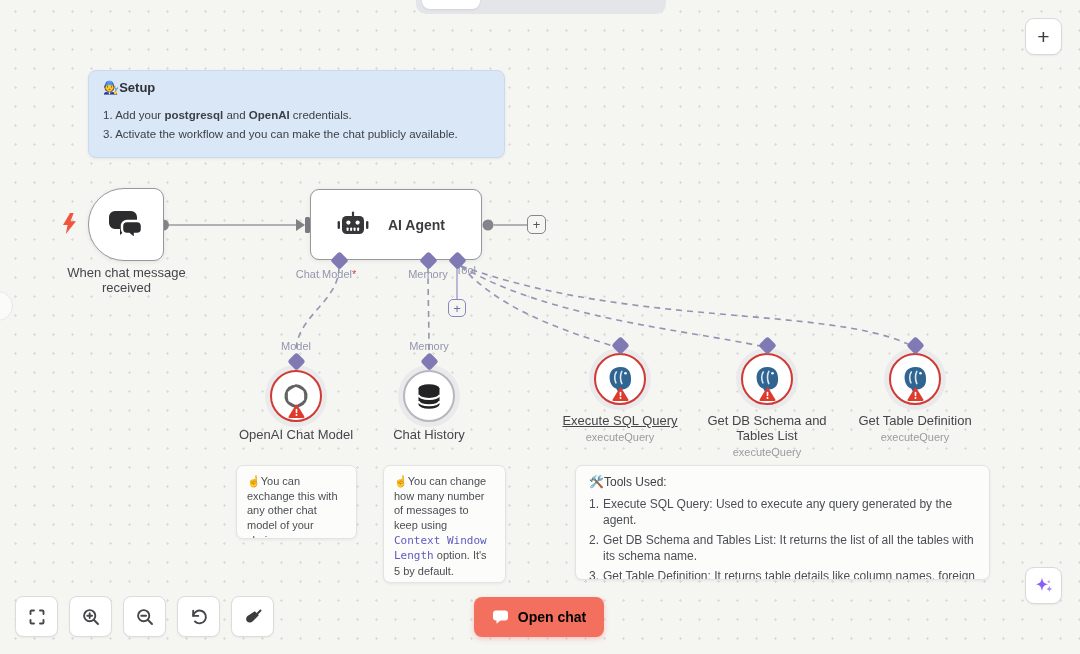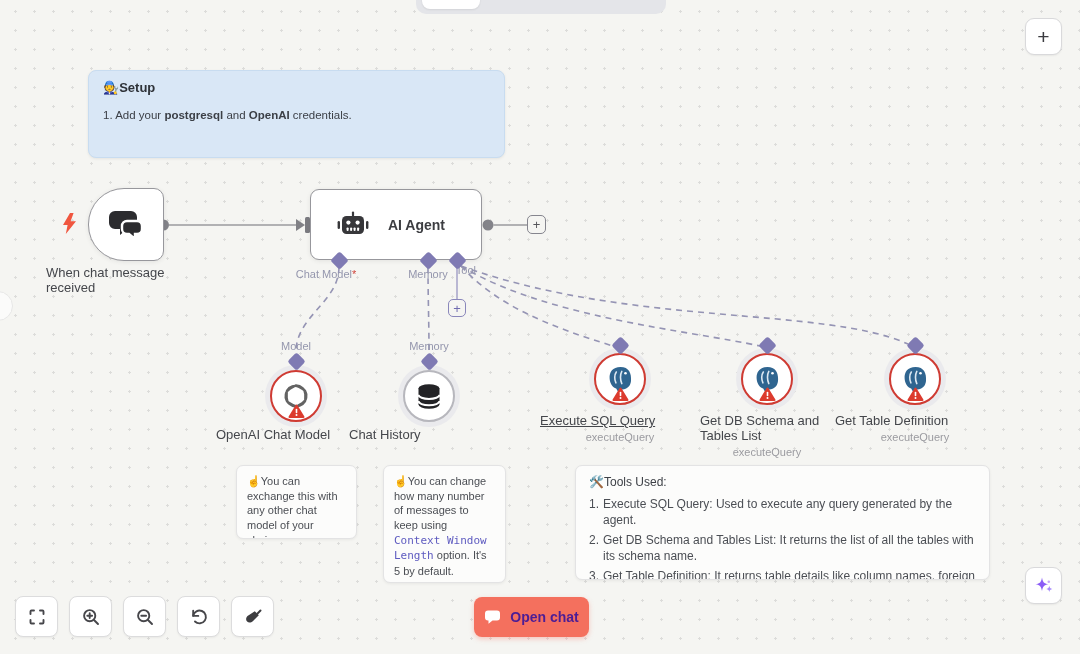--- a/index.html
+++ b/index.html
@@ -42,21 +42,21 @@
 
   
   .node-box { position:absolute; background:#ffffff; border:1.7px solid #97979c;
     box-shadow:0 1px 4px rgba(70,70,70,.10); z-index:3; }
   .trigger-node { left:88px; top:188px; width:76px; height:73px;
     border-radius:36px 10px 10px 36px; display:flex; align-items:center; justify-content:center; }
   .agent-node { left:310px; top:189px; width:172px; height:71px; border-radius:9px;
     display:flex; align-items:center; padding-left:24px; gap:17px; }
   .agent-node .ttl { font-size:14px; color:#3c3d41; font-weight:bold; }
 
-  .node-label { position:absolute; font-size:13px; color:#44464b; z-index:3; line-height:1.15; }
+  .node-label { position:absolute; text-align:center; font-size:13px; color:#44464b; z-index:3; line-height:1.15; }
   .node-sub { position:absolute; text-align:center; font-size:11px; color:#9b9ba0; z-index:3; }
 
   .diamond { position:absolute; width:13px; height:13px; background:#7f7ab3; border-radius:2.5px;
     transform:rotate(45deg); z-index:4; }
   .port-label { position:absolute; font-size:11px; color:#9496ad; text-align:center; z-index:3; white-space:nowrap; }
   .req { color:#d0443c; }
 
   .plus-box { position:absolute; background:#f5f5f2; border:1.6px solid #85858e; border-radius:5px;
     display:flex; align-items:center; justify-content:center; font-size:13px; color:#55555a; z-index:4; }
   .plus-box.purple { border-color:#8a87bb; color:#6f6bb0; }
@@ -69,23 +69,23 @@
   .warn { position:absolute; z-index:4; }
 
   
   .tool-btn { position:absolute; top:596px; width:43px; height:41px; background:#ffffff;
     border:1px solid #dcdcdd; border-radius:8px; display:flex; align-items:center; justify-content:center;
     box-shadow:0 1px 2px rgba(0,0,0,.05); z-index:5; cursor:pointer; }
   .sq-btn { position:absolute; width:37px; height:37px; background:#ffffff; border:1px solid #d9d9db;
     border-radius:9px; display:flex; align-items:center; justify-content:center;
     box-shadow:0 1px 2px rgba(0,0,0,.06); z-index:5; cursor:pointer; }
 
-  .chat-btn { position:absolute; left:474px; top:597px; width:115px; height:40px;
+  .chat-btn { position:absolute; left:474px; top:597px; width:130px; height:40px;
     background:#f4705e; border-radius:8px; display:flex; align-items:center; justify-content:center;
-    gap:9px; color:#4c1d95; font-size:14px; font-weight:bold; z-index:5; cursor:pointer;
+    gap:9px; color:#000000; font-size:14px; font-weight:bold; z-index:5; cursor:pointer;
     box-shadow:0 2px 5px rgba(244,112,94,.35); }
 
   .edge-half { position:absolute; left:-17px; top:291px; width:30px; height:30px; border-radius:50%;
     background:#fdfdfd; border:1px solid #e3e3e3; z-index:4; opacity:.8; }
 </style>
 </head>
 <body>
 
 <div class="canvas">
 
@@ -112,20 +112,21 @@
 
   <div class="tabbar">
     <div class="tab active">Editor</div>
     <div class="tab">Executions</div>
     <div class="tab">Evaluations</div>
   </div>
 
   <div class="sticky-blue">
     <h3><span>🧑‍🔧</span><span>Setup</span></h3>
     <div class="row"><span>1.</span> <span>Add your </span><b>postgresql</b><span> and </span><b>OpenAI</b><span> credentials.</span></div>
+    <div class="row"><span>3.</span> <span>Activate the workflow and you can make the chat publicly available.</span></div>
   </div>
 
   <svg class="abs" style="left:61px;top:213px;z-index:3;" width="17" height="22" viewBox="0 0 17 22">
     <path d="M9 0 L2 12 h4.6 L4.8 21 L15 8.2 H9.6 L12.6 0 Z" fill="#f0563f"></path>
   </svg>
 
   <div class="node-box trigger-node">
     <svg width="38" height="32" viewBox="0 0 38 32">
       <path d="M8 2 h16 a6 6 0 0 1 6 6 v6 a6 6 0 0 1 -6 6 h-4 l-7 6 v-6 h-5 a6 6 0 0 1 -6 -6 V8 a6 6 0 0 1 6 -6 z" fill="#2c2c2f"></path>
       <path d="M20 12 h10 a5 5 0 0 1 5 5 v3 a5 5 0 0 1 -5 5 h-2 v5 l-6 -5 h-2 a5 5 0 0 1 -5 -5 v-3 a5 5 0 0 1 5 -5 z" fill="#2c2c2f" stroke="#ffffff" stroke-width="2.4"></path>

